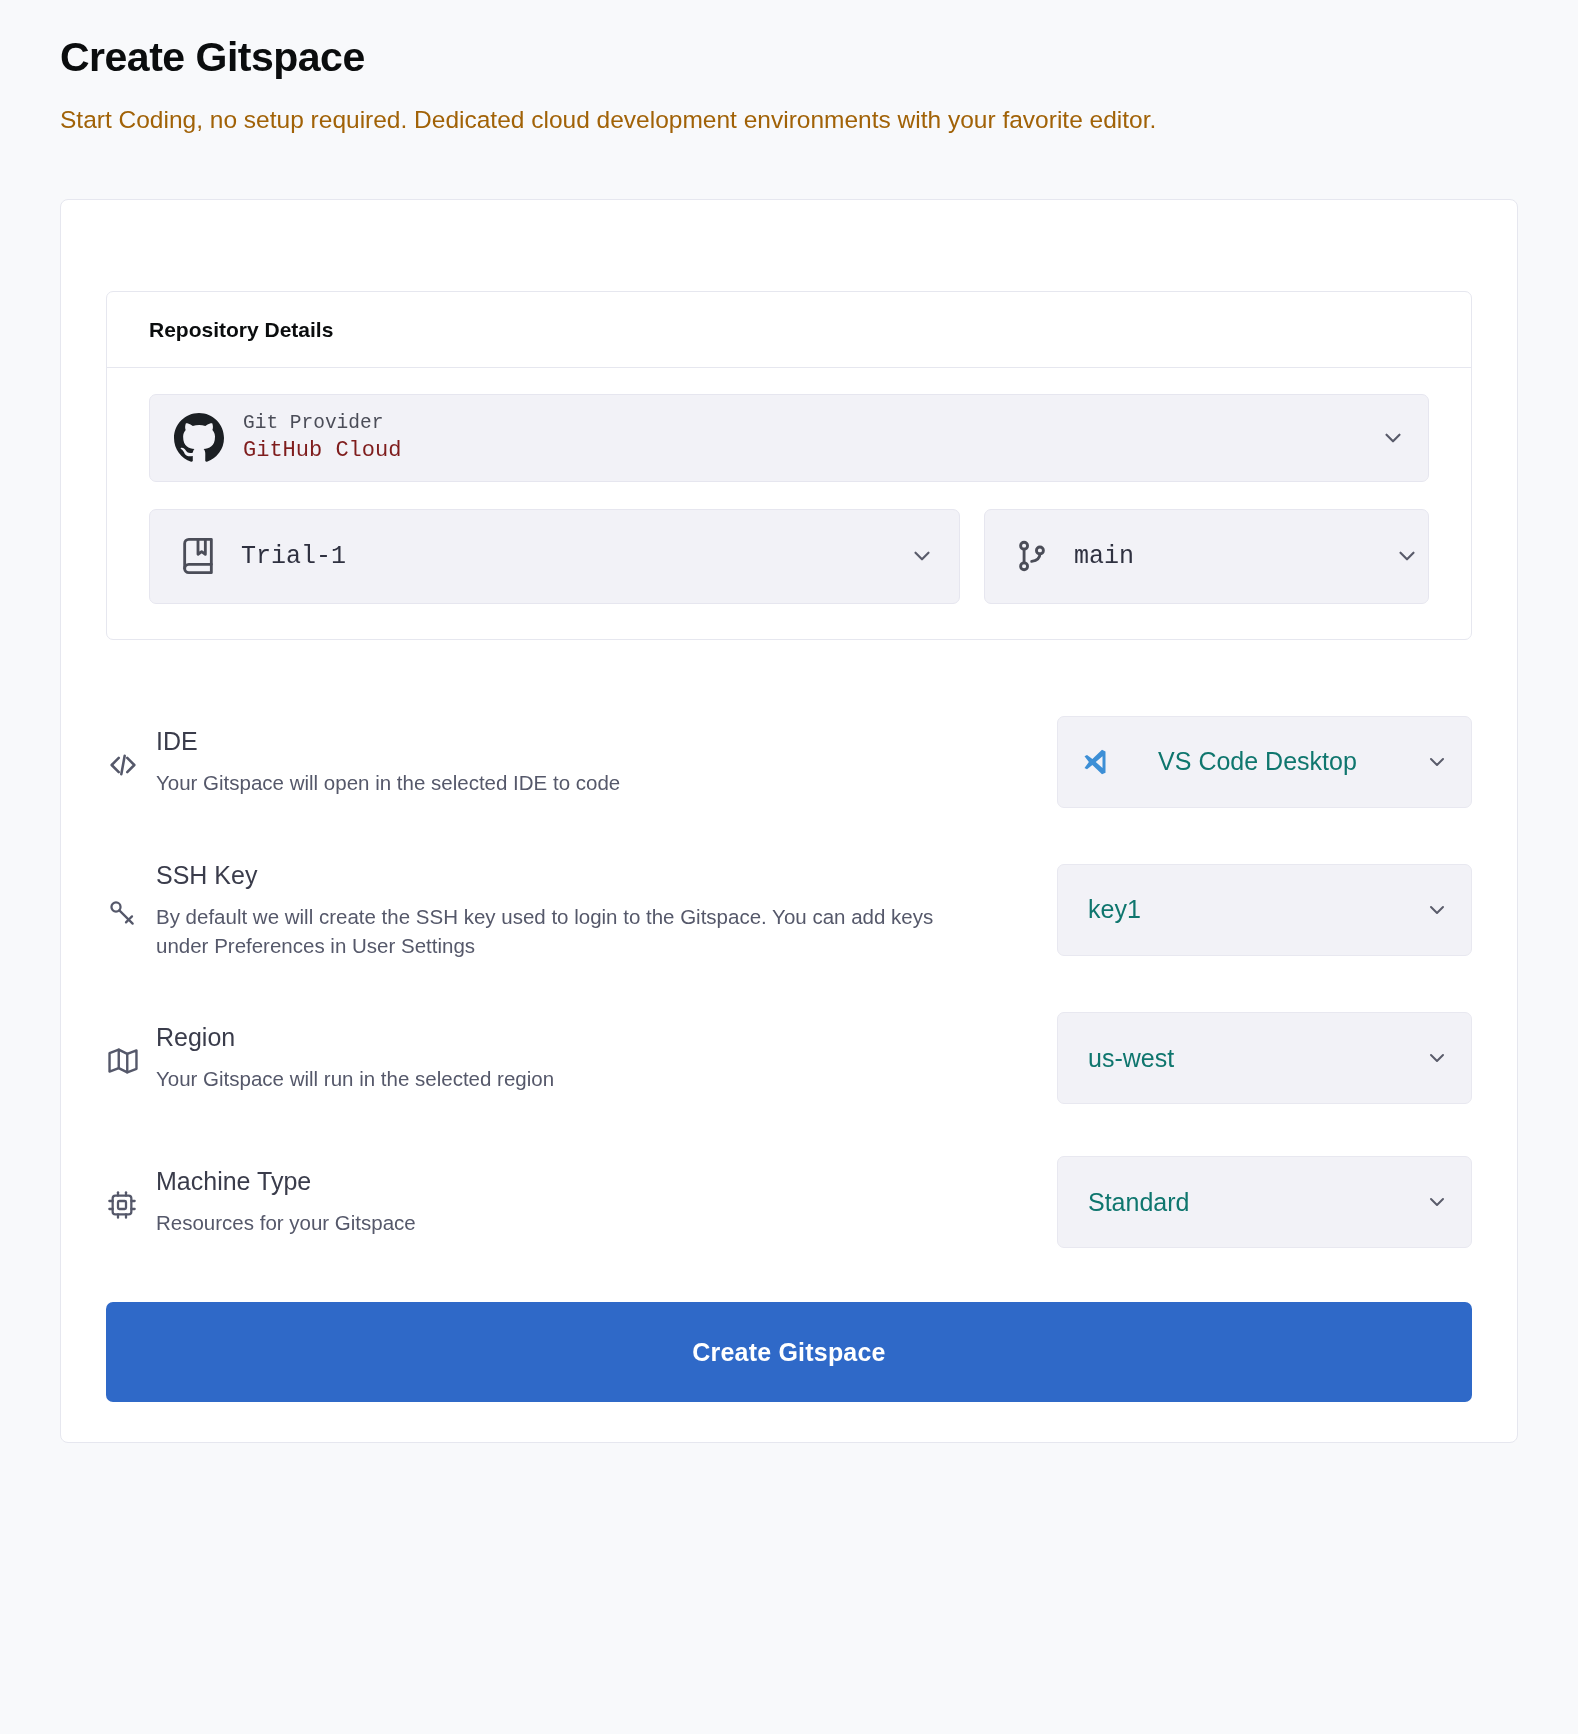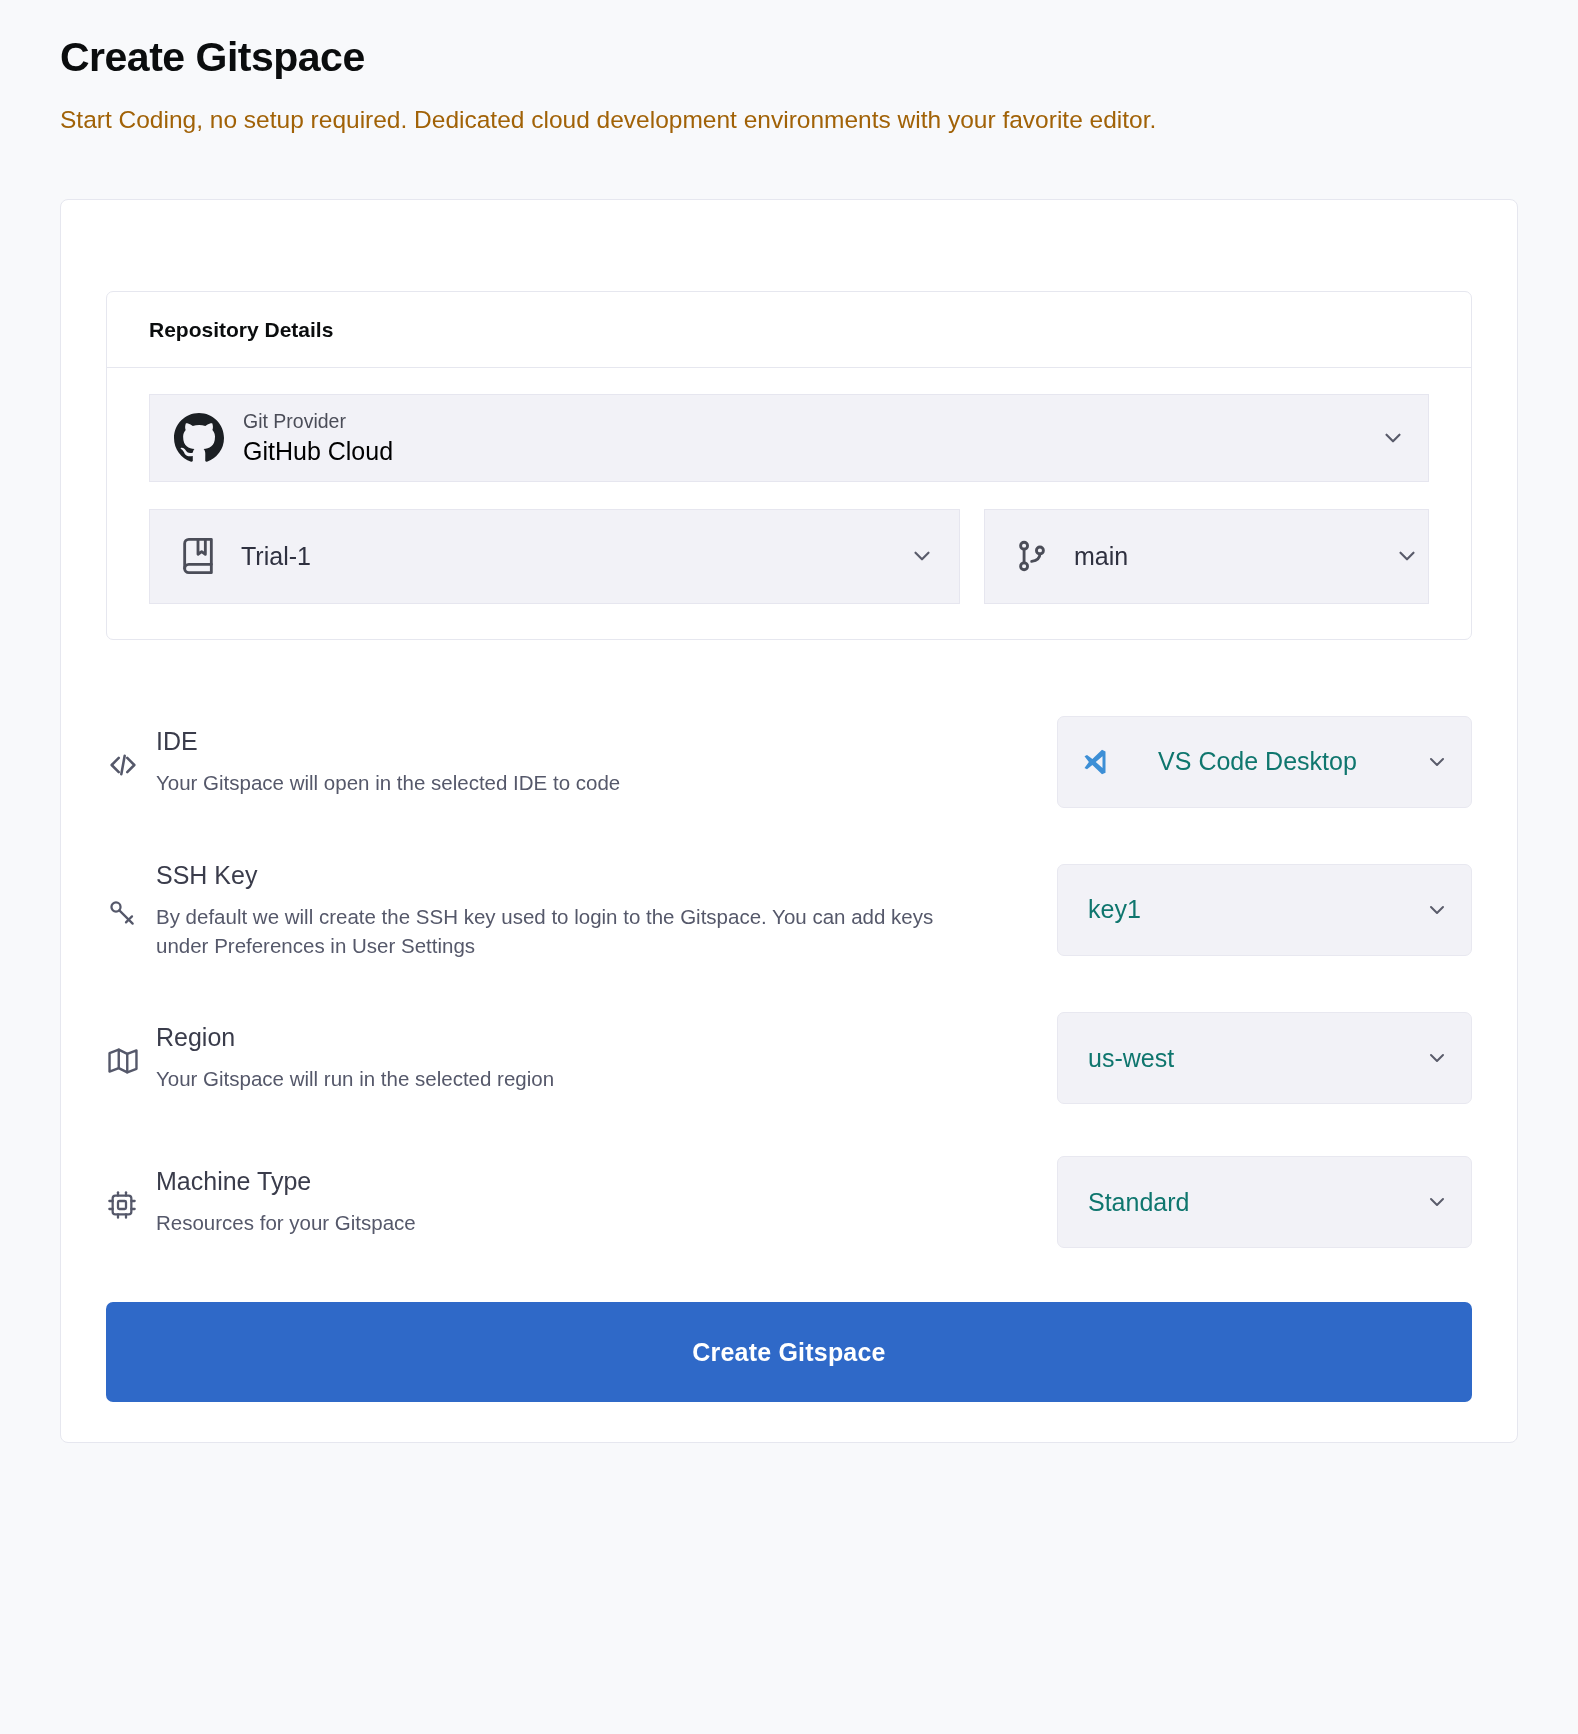--- a/index.html
+++ b/index.html
@@ -57,44 +57,45 @@
     font-size: 21px;
     font-weight: bold;
     color: #0b0d0e;
   }
   .repo-panel-body {
     padding: 26px 42px 35px 42px;
   }
   .field {
     background: #f2f2f7;
     border: 1px solid #e6e6ef;
-    border-radius: 0;
+    border-radius: 7px;
     display: flex;
     align-items: center;
     cursor: pointer;
     position: relative;
+    font-family: Liberation Mono, monospace;
   }
   .provider-field {
     height: 88px;
     padding: 0 22px 0 24px;
   }
   .provider-text {
     margin-left: 19px;
     display: flex;
     flex-direction: column;
     justify-content: center;
   }
   .provider-label {
     font-size: 19.5px;
     color: #4b4d58;
     line-height: 1.35;
   }
   .provider-value {
-    font-size: 25px;
-    color: #000000;
+    font-size: 22px;
+    color: #7f1d1d;
     line-height: 1.3;
   }
   .chev {
     margin-left: auto;
     color: #5a5c6b;
     display: flex;
     align-items: center;
   }
   .row2 {
     display: flex;

